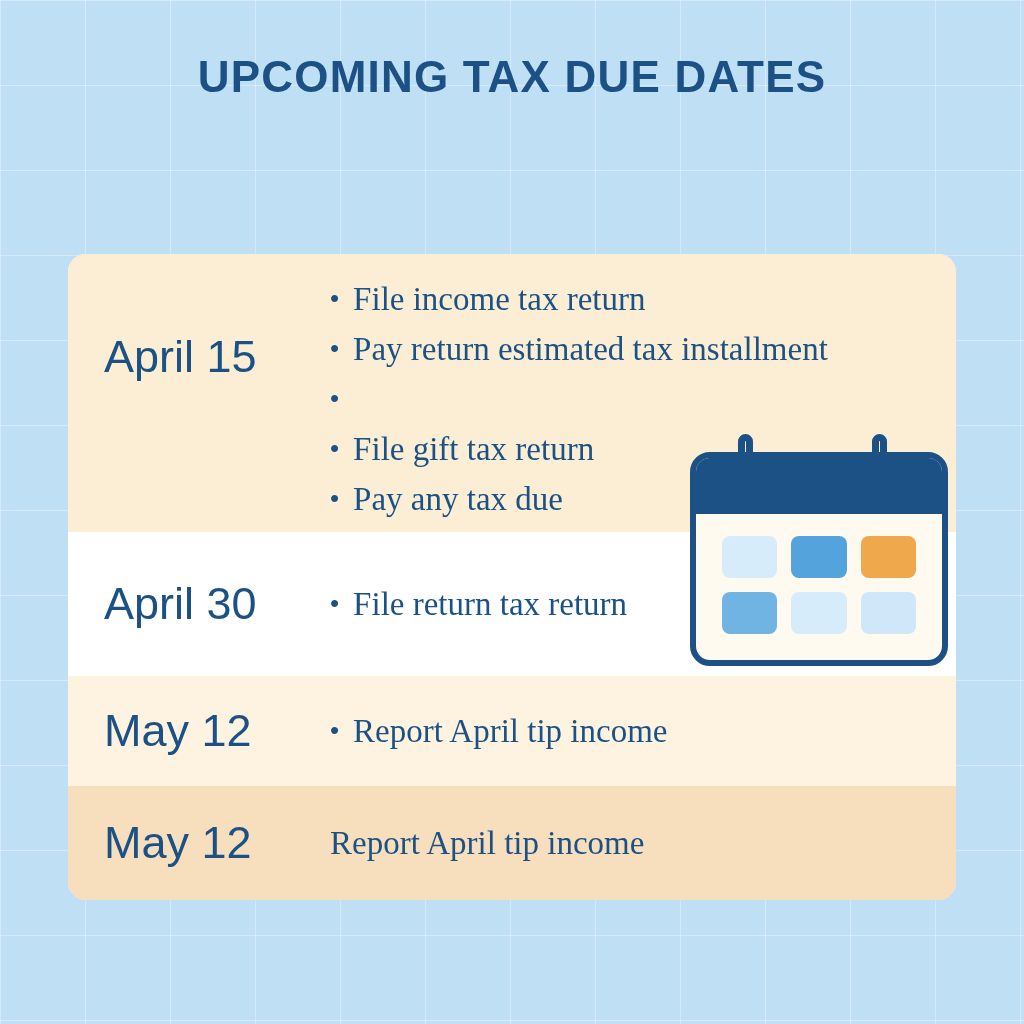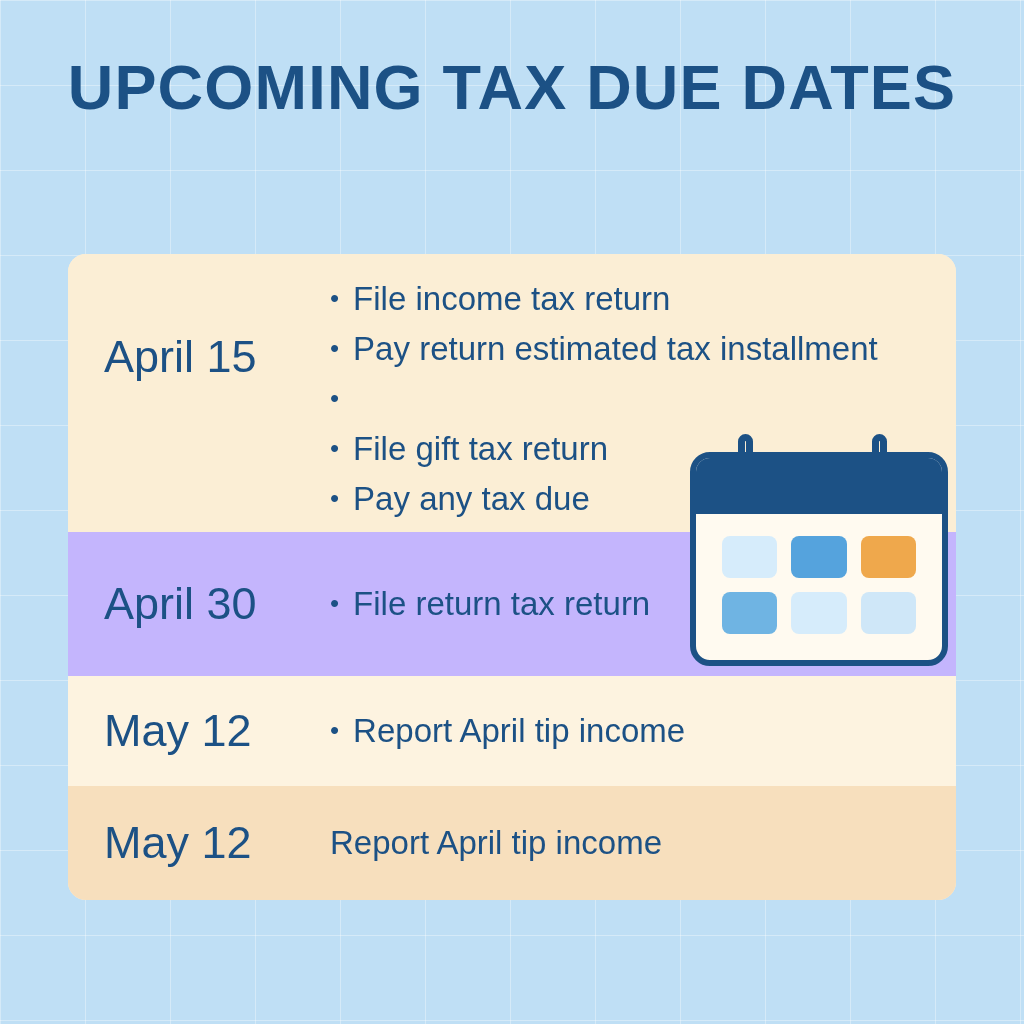--- a/index.html
+++ b/index.html
@@ -31,21 +31,21 @@
     height: 1024px;
   }
 
   .title {
     position: absolute;
     top: 52px;
     left: 60px;
     width: 904px;
     text-align: center;
     color: #1c5185;
-    font-size: 63px;
+    font-size: 44px;
     font-weight: 700;
     line-height: 1.12;
     letter-spacing: 1.2px;
     text-transform: uppercase;
   }
 
   .card {
     position: absolute;
     left: 68px;
     top: 254px;
@@ -58,21 +58,21 @@
 
   .row {
     display: flex;
     align-items: center;
     box-sizing: border-box;
     padding-left: 36px;
     padding-right: 20px;
     position: relative;
   }
   .row-0 { background: #fbeed5; height: 278px; align-items: flex-start; padding-top: 20px; }
-  .row-1 { background: #c4b5fd; height: 144px; }
+  .row-1 { background: #ffffff; height: 144px; }
   .row-2 { background: #fdf3e0; height: 110px; }
   .row-3 { background: #f7dfbd; height: 114px; }
 
   .date {
     color: #1c5185;
     font-size: 45px;
     font-weight: 400;
     width: 226px;
     flex: none;
     text-align: left;
@@ -91,20 +91,21 @@
     gap: 14px;
   }
   .bullet {
     color: #1c5185;
     font-size: 26px;
     line-height: 1.9;
     flex: none;
   }
   .item-text {
     max-width: 660px;
+    font-family: Liberation Serif, serif;
   }
   .row-1 .item-text { max-width: 330px; }
 
   
   .calendar {
     position: absolute;
     left: 622px;
     top: 180px;
     width: 258px;
     height: 232px;

